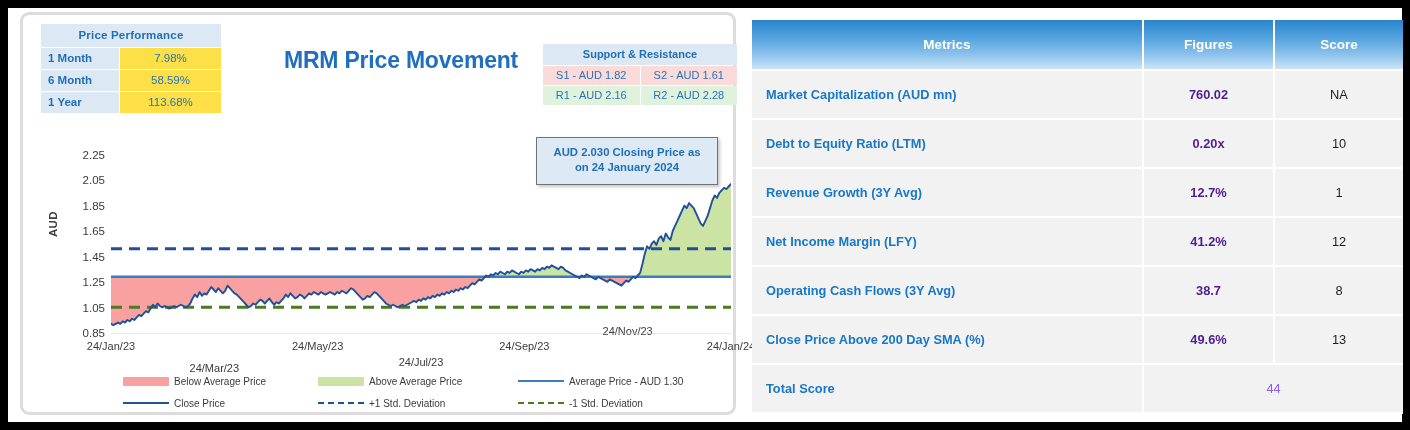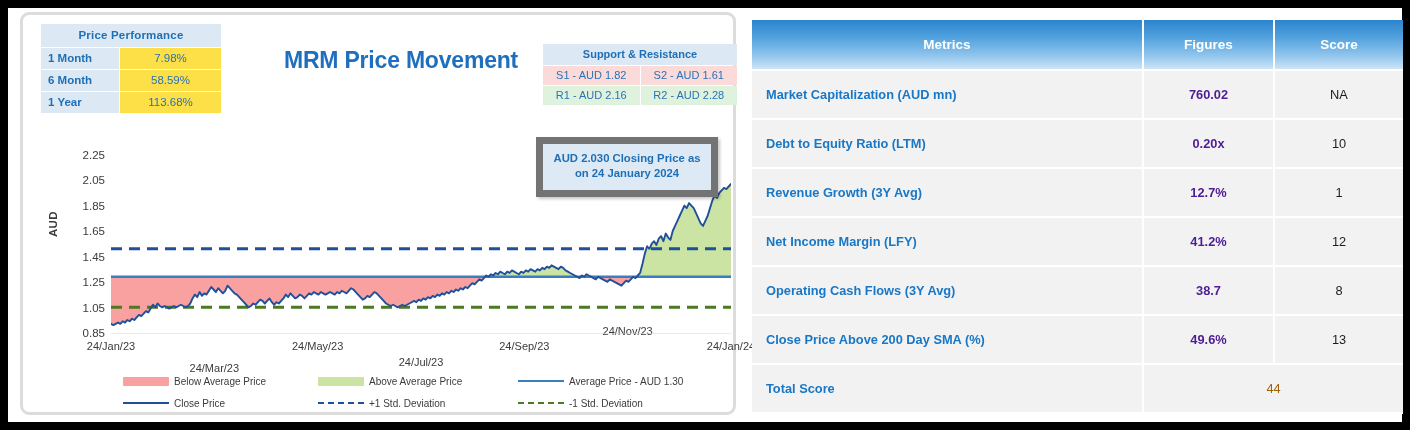--- a/index.html
+++ b/index.html
@@ -107,21 +107,21 @@
     white-space: nowrap;
   }
 
   
   #callout {
     position: absolute;
     left: 513px; top: 122px;
     width: 182px;
     padding: 7px 6px 8px 6px;
     background: #ddeaf6;
-    border: 7px solid #737373;
+    border: 1px solid #737373;
     color: #1f6fb5;
     font-weight: bold;
     font-size: 11.3px;
     line-height: 1.35;
     text-align: center;
     box-shadow: 2px 2px 3px rgba(0,0,0,.22);
     z-index: 6;
   }
 
   
@@ -226,21 +226,21 @@
   }
   td.m-score {
     color: #1c1c1c;
     text-align: center;
     font-size: 13.5px;
   }
   tr.total-row td.m-name { color: #1877c6; }
   td.m-total {
     background: #d5d5d5;
     text-align: center;
-    color: #a16207;
+    color: #8b5cf6;
     font-size: 26px;
     border-right: none;
   }
 </style>
 </head>
 <body>
 
 <div id="root">
   <div id="canvas">
 

